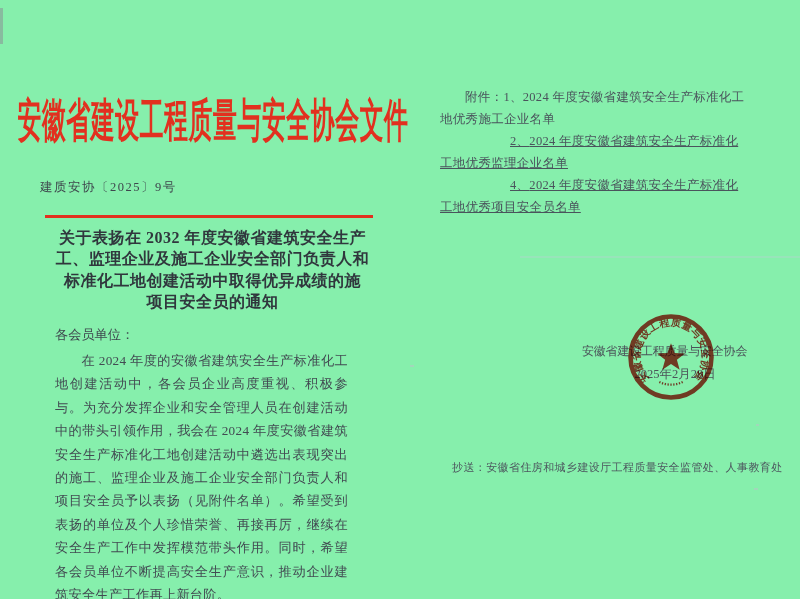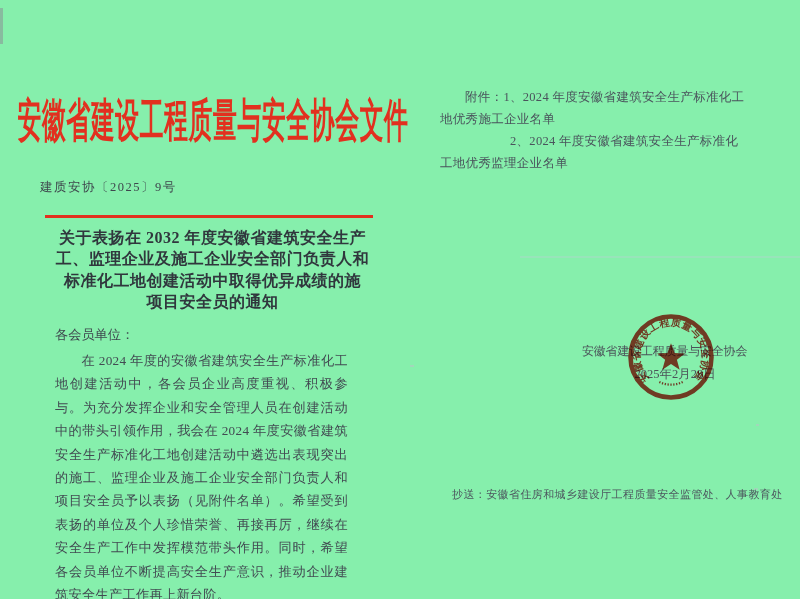--- a/index.html
+++ b/index.html
@@ -42,31 +42,31 @@
     font-size:13.2px; line-height:23.4px; color:#424b52;
     text-align:justify; text-indent:2em; letter-spacing:0.3px;
   }
   
   .right-page { position:absolute; left:440px; top:0; width:330px; height:599px; }
   .attachments {
     position:absolute; left:0; top:86px; width:308px;
     font-size:12.5px; line-height:22px; color:#4a545c; letter-spacing:0.3px;
   }
   .att-item.first { text-indent:2em; }
-  .att-item.rest  { text-indent:5.6em; }
+  .att-item.rest  { text-indent:5.6em;text-decoration:underline; }
   .signer {
     position:absolute; left:142px; top:343px; white-space:nowrap;
     font-size:12px; color:#4b5359; letter-spacing:-0.2px;
   }
   .sign-date {
     position:absolute; left:175px; top:366px; width:120px; text-align:center;
     font-size:12.5px; color:#4b5359;
   }
   .cc-line {
-    position:absolute; left:12px; top:487px; white-space:nowrap;
+    position:absolute; left:12px; top:460px; white-space:nowrap;
     font-size:11px; color:#4c565e; letter-spacing:0.4px;
   }
   .seal {
     position:absolute; left:185px; top:311px; width:92px; height:92px;
     mix-blend-mode:multiply; opacity:0.9;
   }
   .faint-fold {
     position:absolute; left:80px; top:256px; width:290px; height:2px;
     background:rgba(185,208,212,0.35);
   }
@@ -107,20 +107,23 @@
 
   <div class="right-page">
 
     <div class="attachments">
       <div class="att-item first">
         <span>附件：</span><span>1、</span><span>2024 年度安徽省建筑安全生产标准化工地优秀施工企业名单</span>
       </div>
       <div class="att-item rest">
         <span>2、</span><span>2024 年度安徽省建筑安全生产标准化工地优秀监理企业名单</span>
       </div>
+      <div class="att-item rest">
+        <span>4、</span><span>2024 年度安徽省建筑安全生产标准化工地优秀项目安全员名单</span>
+      </div>
     </div>
 
     <div class="faint-fold"></div>
 
     <div class="signer">安徽省建设工程质量与安全协会</div>
 
     <div class="sign-date">2025年2月28日</div>
 
     <svg class="seal" viewBox="0 0 100 100">
       <circle cx="50" cy="50" r="44" fill="none" stroke="#cf2a1e" stroke-width="5"></circle>

